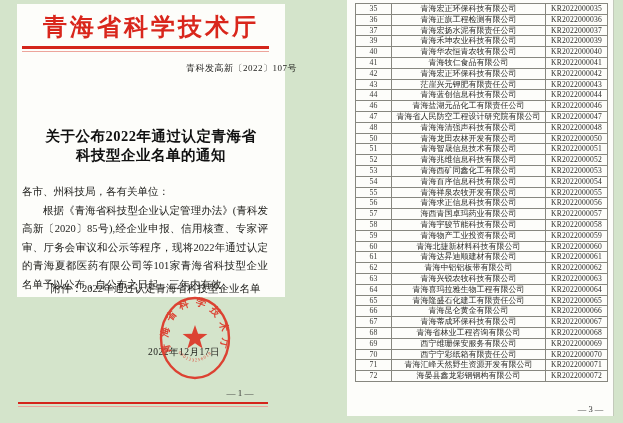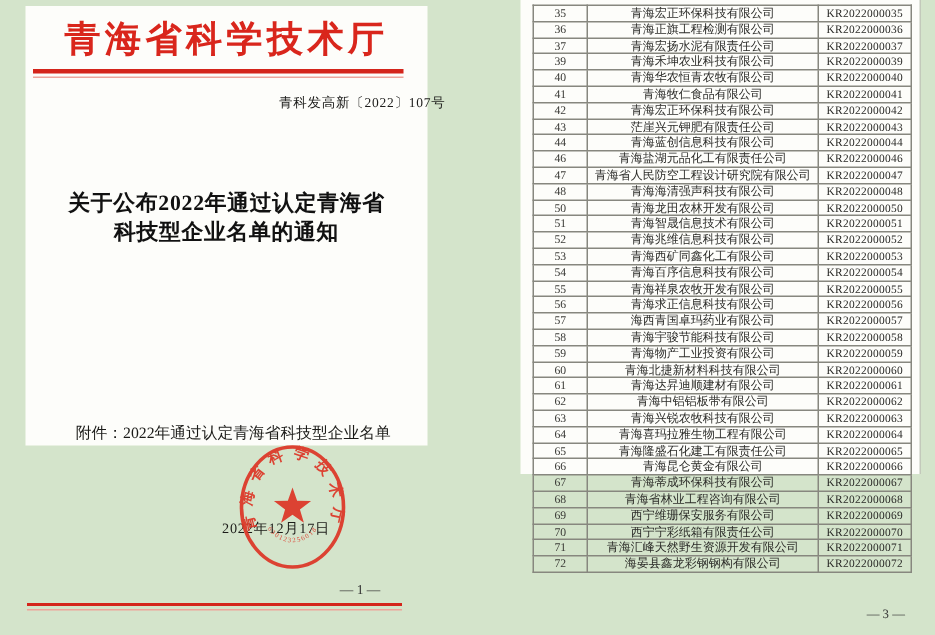--- a/index.html
+++ b/index.html
@@ -3,21 +3,21 @@
 <meta charset="utf-8">
 <style>
   html,body{margin:0;padding:0;}
   body{
     width:623px;height:423px;position:relative;overflow:hidden;
     background:#d4e4cb;
     font-family:"Liberation Serif","DejaVu Serif",serif;
   }
   .page{position:absolute;background:#fdfdfa;}
   #left-page{left:17px;top:4px;width:268px;height:293px;}
-  #right-page{left:347px;top:0;width:266px;height:316px;border-right:1px solid #c3c9bb;}
+  #right-page{left:347px;top:0;width:266px;height:416px;border-right:1px solid #c3c9bb;}
 
   
   .agency{position:absolute;top:8px;left:0;width:100%;text-align:center;
     font-size:24px;font-weight:bold;color:#d9261c;letter-spacing:3px;line-height:30px;}
   .rule1{position:absolute;top:42px;left:5px;width:247px;height:2.5px;background:#d4251b;}
   .rule1b{position:absolute;top:46.5px;left:5px;width:247px;height:1px;background:#eda49b;}
   .docnum{position:absolute;top:58px;left:0;width:248px;text-align:right;
     font-size:9px;color:#1c1c1a;letter-spacing:0.5px;padding-left:32px;}
   .doc-title{position:absolute;top:123px;left:0;width:100%;text-align:center;
     font-size:14.5px;font-weight:bold;color:#111;line-height:18.5px;letter-spacing:0.5px;}
@@ -50,20 +50,24 @@
 
 <div class="page" id="left-page">
   <div class="agency">青海省科学技术厅</div>
   <div class="rule1"></div>
   <div class="rule1b"></div>
   <div class="docnum">青科发高新〔2022〕107号</div>
   <div class="doc-title">
     <div>关于公布2022年通过认定青海省</div>
     <div>科技型企业名单的通知</div>
   </div>
+  <div class="body-block">
+    <div>各市、州科技局，各有关单位：</div>
+    <div class="indent">根据《青海省科技型企业认定管理办法》(青科发高新〔2020〕85号),经企业申报、信用核查、专家评审、厅务会审议和公示等程序，现将2022年通过认定的青海夏都医药有限公司等101家青海省科技型企业名单予以公布，自公布之日起，三年内有效。</div>
+  </div>
   <div class="attachment">附件：2022年通过认定青海省科技型企业名单</div>
   <div class="issue-date">2022年12月17日</div>
 
   <svg class="seal" width="78" height="86" viewBox="0 0 78 86">
     <ellipse cx="39" cy="42" rx="34" ry="40" fill="none" stroke="#dd3526" stroke-width="2.4"></ellipse>
     <path id="sealArc" d="M 17 60 A 27 32 0 1 1 61 60" fill="none"></path>
     <text font-size="10" font-weight="bold" fill="#dd3526" letter-spacing="5.5">
       <textPath href="#sealArc" startOffset="50%" text-anchor="middle">青海省科学技术厅</textPath>
     </text>
     <polygon fill="#dd3526" points="39,29 42.1,37.8 51.4,38 43.95,43.6 46.6,52.5 39,47.2 31.4,52.5 34.05,43.6 26.6,38 35.9,37.8"></polygon>

